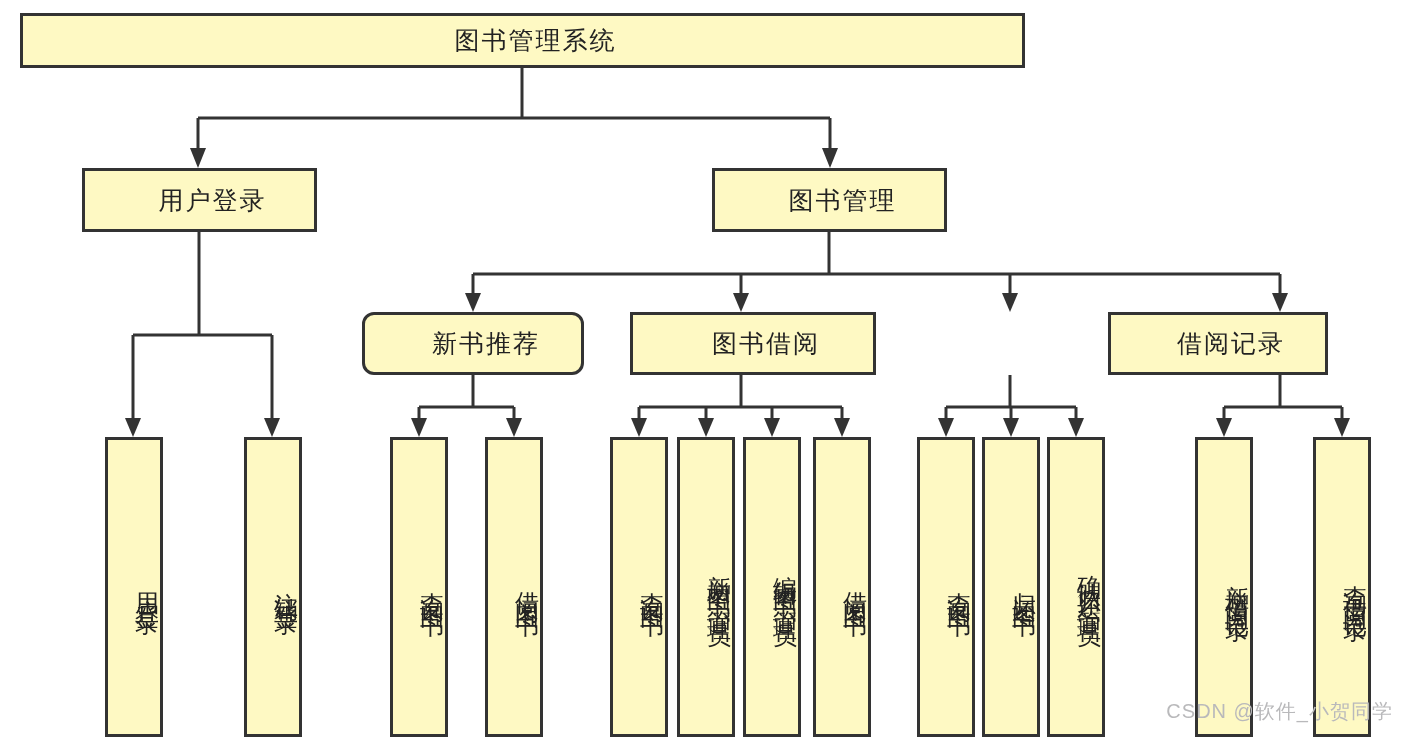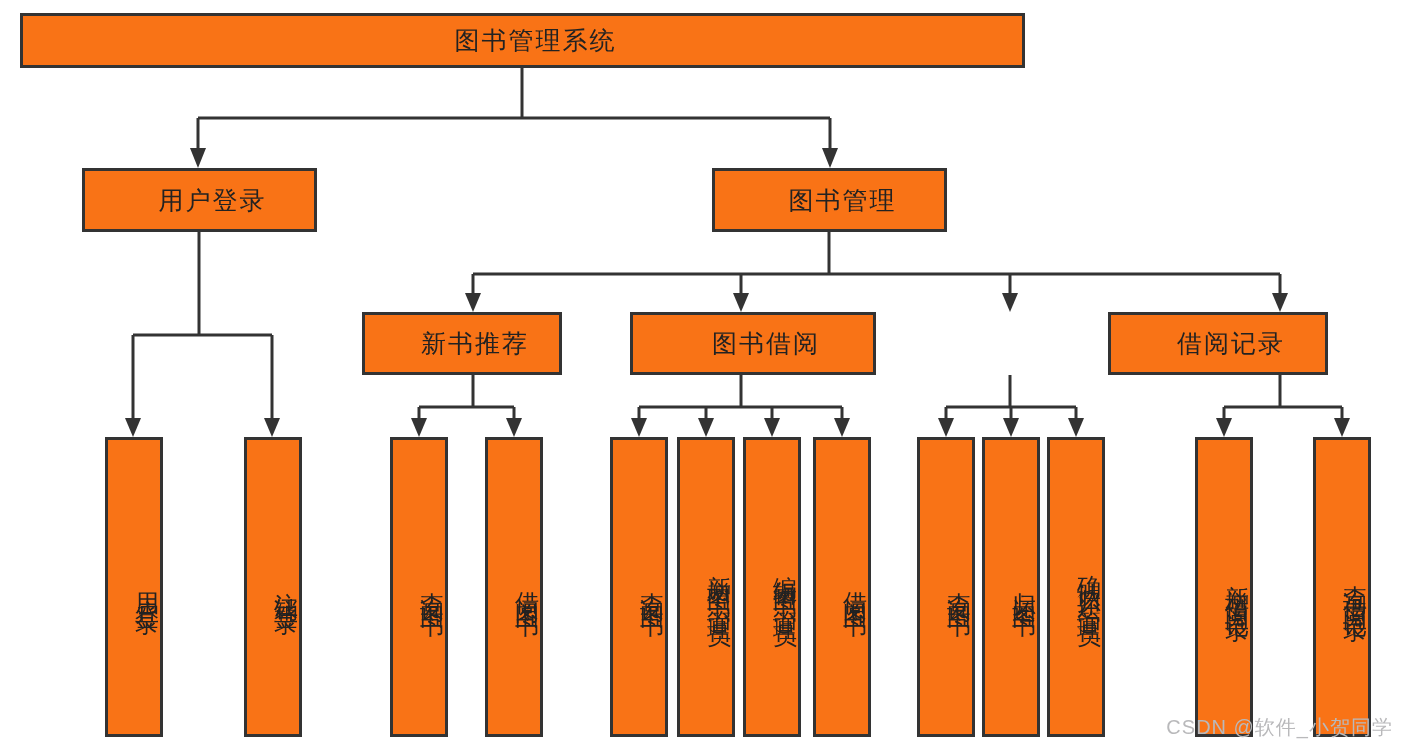--- a/index.html
+++ b/index.html
@@ -12,21 +12,21 @@
     overflow: hidden;
   }
   #wires {
     position: absolute;
     left: 0; top: 0;
     width: 1405px; height: 747px;
   }
   .box {
     position: absolute;
     box-sizing: border-box;
-    background: #f97316;
+    background: #fef9c3;
     border: 3px solid #333333;
     color: #222222;
     display: flex;
     align-items: center;
     justify-content: center;
     text-align: center;
     padding-left: 26px;
   }
   .h-label {
     font-size: 25px;
@@ -40,21 +40,21 @@
     letter-spacing: 7px;
     white-space: nowrap;
   }
   
   .root   { left: 20px;  top: 13px;  width: 1005px; height: 55px; }
   
   .n-user  { left: 82px;  top: 168px; width: 235px; height: 64px; }
   .n-book  { left: 712px; top: 168px; width: 235px; height: 64px; }
   
   .n-l3    { top: 312px; height: 63px; }
-  .n-new   { left: 362px;  width: 200px; }
+  .n-new   { left: 362px;  width: 222px; border-radius: 12px; }
   .n-bor   { left: 630px;  width: 246px; }
   .n-cur   { left: 899px;  width: 222px; }
   .n-rec   { left: 1108px; width: 220px; }
   
   .leaf { top: 437px; width: 58px; height: 300px; }
   .lf1  { left: 105px; }
   .lf2  { left: 244px; }
   .lf3  { left: 390px; }
   .lf4  { left: 485px; }
   .lf5  { left: 610px; }
@@ -62,21 +62,21 @@
   .lf7  { left: 743px; }
   .lf8  { left: 813px; }
   .lf9  { left: 917px; }
   .lf10 { left: 982px; }
   .lf11 { left: 1047px; }
   .lf12 { left: 1195px; }
   .lf13 { left: 1313px; }
   .watermark {
     position: absolute;
     right: 12px;
-    bottom: 6px;
+    bottom: 22px;
     font-size: 20px;
     letter-spacing: 1px;
     color: #b9b9bb;
     white-space: nowrap;
     z-index: 5;
   }
 </style>
 </head>
 <body>
 

